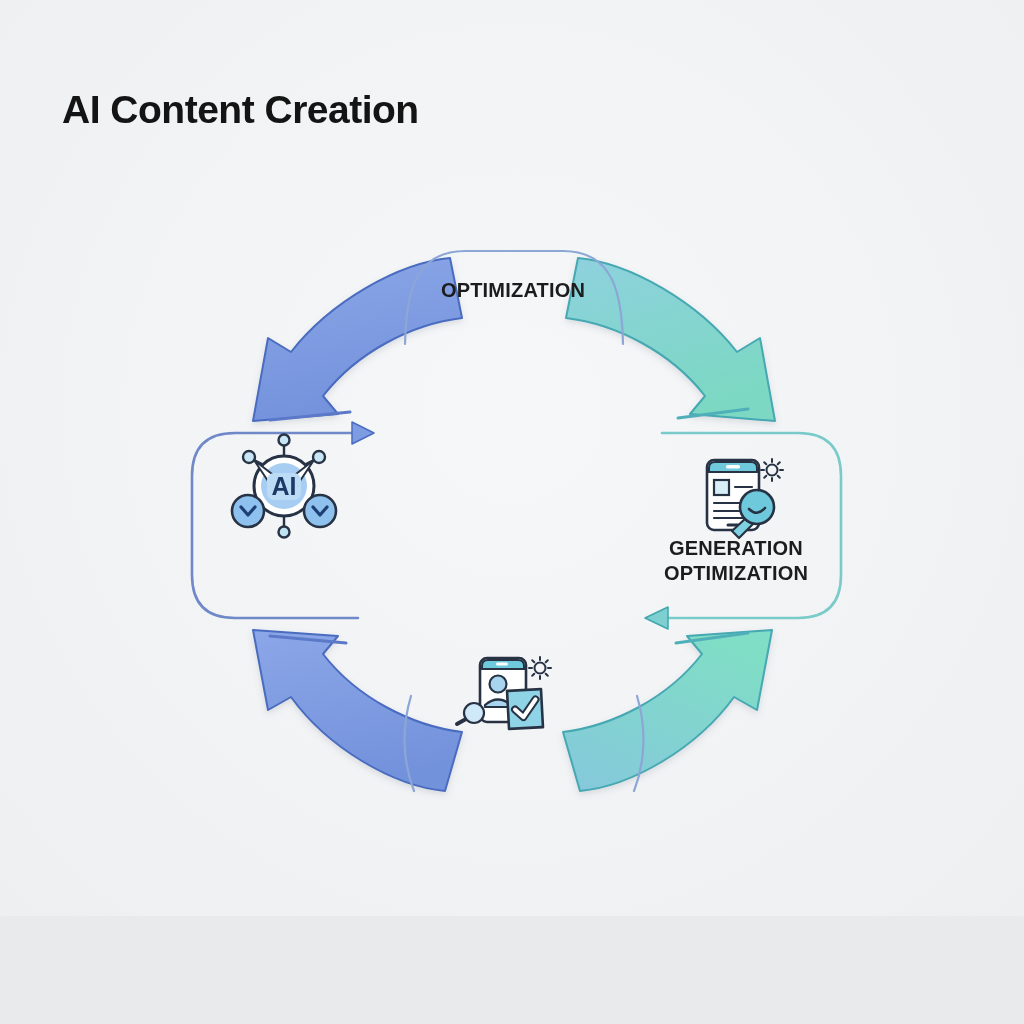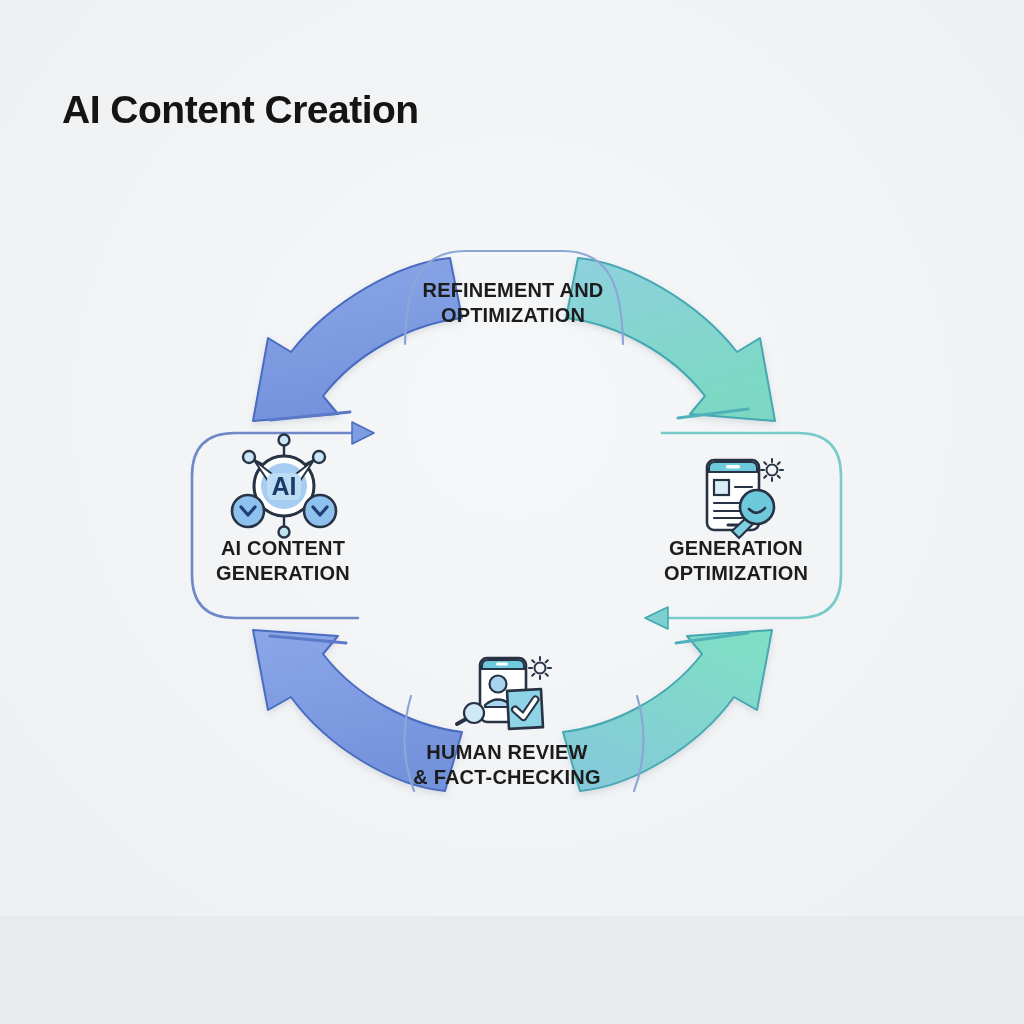--- a/index.html
+++ b/index.html
@@ -159,29 +159,20 @@
       <use href="#sunGlyph" transform="translate(60,10)"></use>
     </g>
 
     <g fill="none">
       <rect x="913" y="938" width="220" height="200" rx="10" stroke="#4f86c6" stroke-width="3.5"></rect>
       <rect x="947" y="969" width="190" height="170" rx="8" stroke="#6fc3ce" stroke-width="3"></rect>
     </g>
   </svg>
 
   <div class="node-label node-label-top">
-    <div>REFINEMENT AND</div>
     <div>OPTIMIZATION</div>
-  </div>
-  <div class="node-label node-label-left">
-    <div>AI CONTENT</div>
-    <div>GENERATION</div>
   </div>
   <div class="node-label node-label-right">
     <div>GENERATION</div>
     <div>OPTIMIZATION</div>
   </div>
-  <div class="node-label node-label-bottom">
-    <div>HUMAN REVIEW</div>
-    <div>&amp; FACT-CHECKING</div>
-  </div>
 
 </div>
 
 </body></html>

